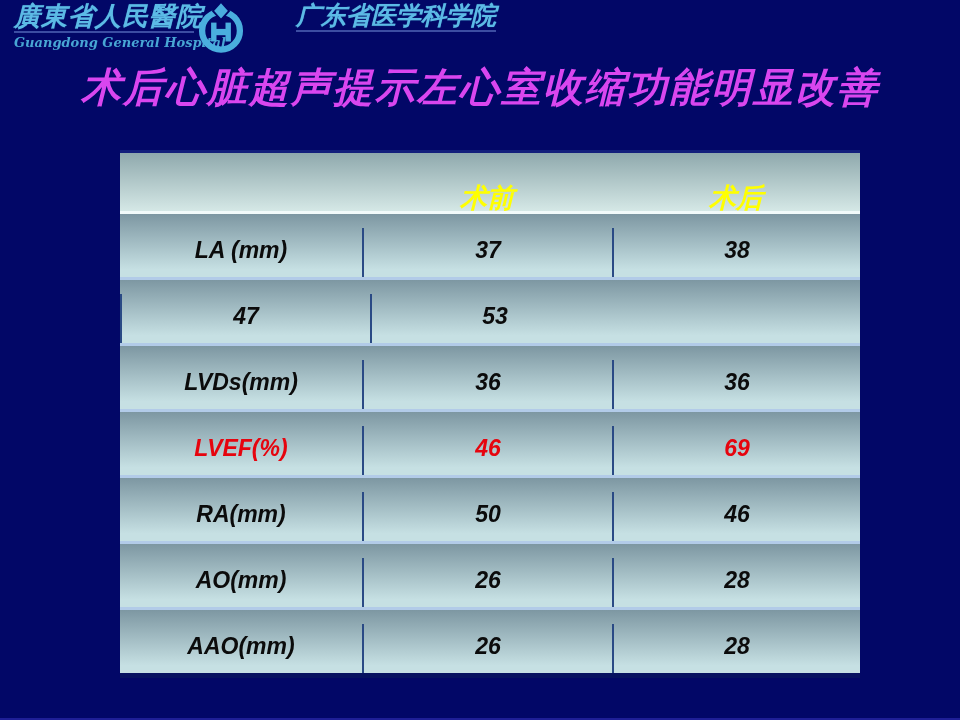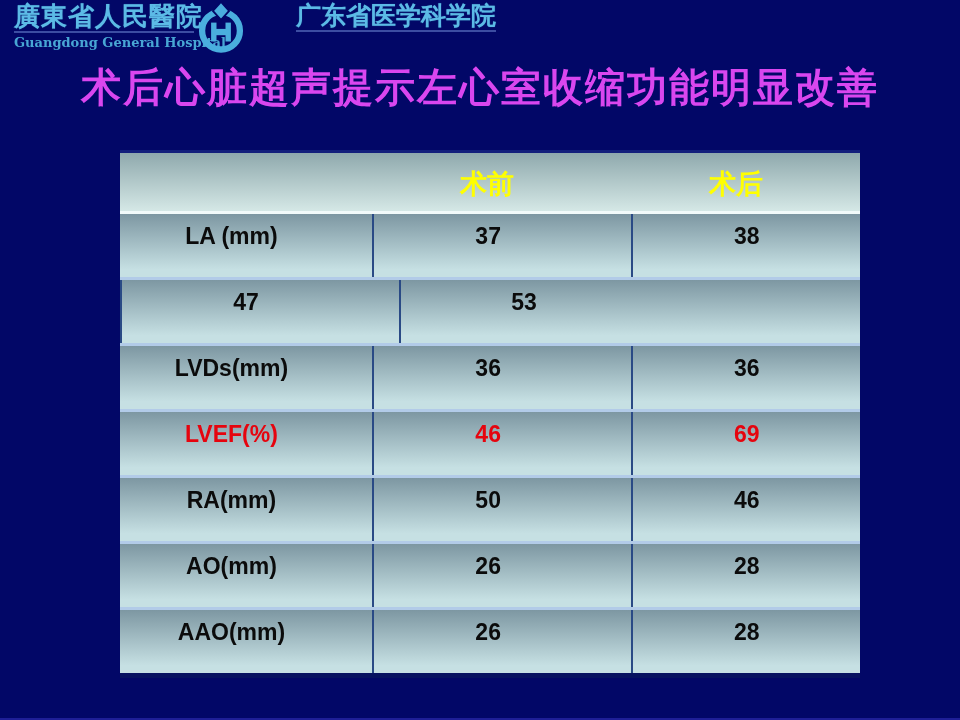--- a/index.html
+++ b/index.html
@@ -1,21 +1,21 @@
 <!DOCTYPE html>
 <html><head>
 <meta charset="utf-8">
 <style>
   html, body { margin:0; padding:0; }
   body {
     width:960px; height:720px; position:relative; overflow:hidden;
     background:#020767;
     font-family:"Liberation Sans", sans-serif;
   }
-  .slide { position:absolute; inset:0; }
+  .slide { position:absolute; inset:0;font-style:italic; }
 
   
   .brandbar { position:absolute; top:0; left:0; width:960px; height:57px; }
   .brand-group { position:absolute; top:3px; }
   .brand-left  { left:14px;  width:180px; }
   .brand-right { left:252px; width:200px;margin-left:44px; }
   .brand-cn {
     font-family:"DejaVu Serif", serif; font-weight:bold;
     color:#5cbae6; white-space:nowrap; line-height:1.05;
     text-shadow:0 0 1px #2a6da0;
@@ -48,26 +48,25 @@
     background:linear-gradient(to bottom,#8fa9ad 0%, #d5e8e6 100%);
   }
   .thead .cell {
     padding-top:13px; font-size:27px; font-weight:bold; color:#ffff00;
     font-family:"DejaVu Serif", serif;
   }
   .trow {
     height:66px; box-sizing:border-box; display:flex;
     background:linear-gradient(to bottom,#7d97a2 0%, #c6e0e3 88%);
     border-top:3px solid #b2cbe8;
-    gap:29px;
   }
   .trow.first { border-top:3px solid #f2fafa; }
   .cell {
     box-sizing:border-box; text-align:center; padding-top:9px;
-    font-size:23px; font-weight:bold; color:#0b0b0b; white-space:nowrap;
+    font-size:23px; font-weight:bold; color:#0b0b0b; white-space:nowrap;margin-top:14px;
   }
   .c1 { width:242px; }
   .c2 { width:250px; }
   .c3 { width:248px; }
   .trow .c2, .trow .c3 { border-left:2px solid #2a4a85; }
   .trow.highlight .cell { color:#e6040e; }
 
   .bottom-edge {
     position:absolute; left:0; bottom:0; width:960px; height:2px;
     background:#1e1e96;

